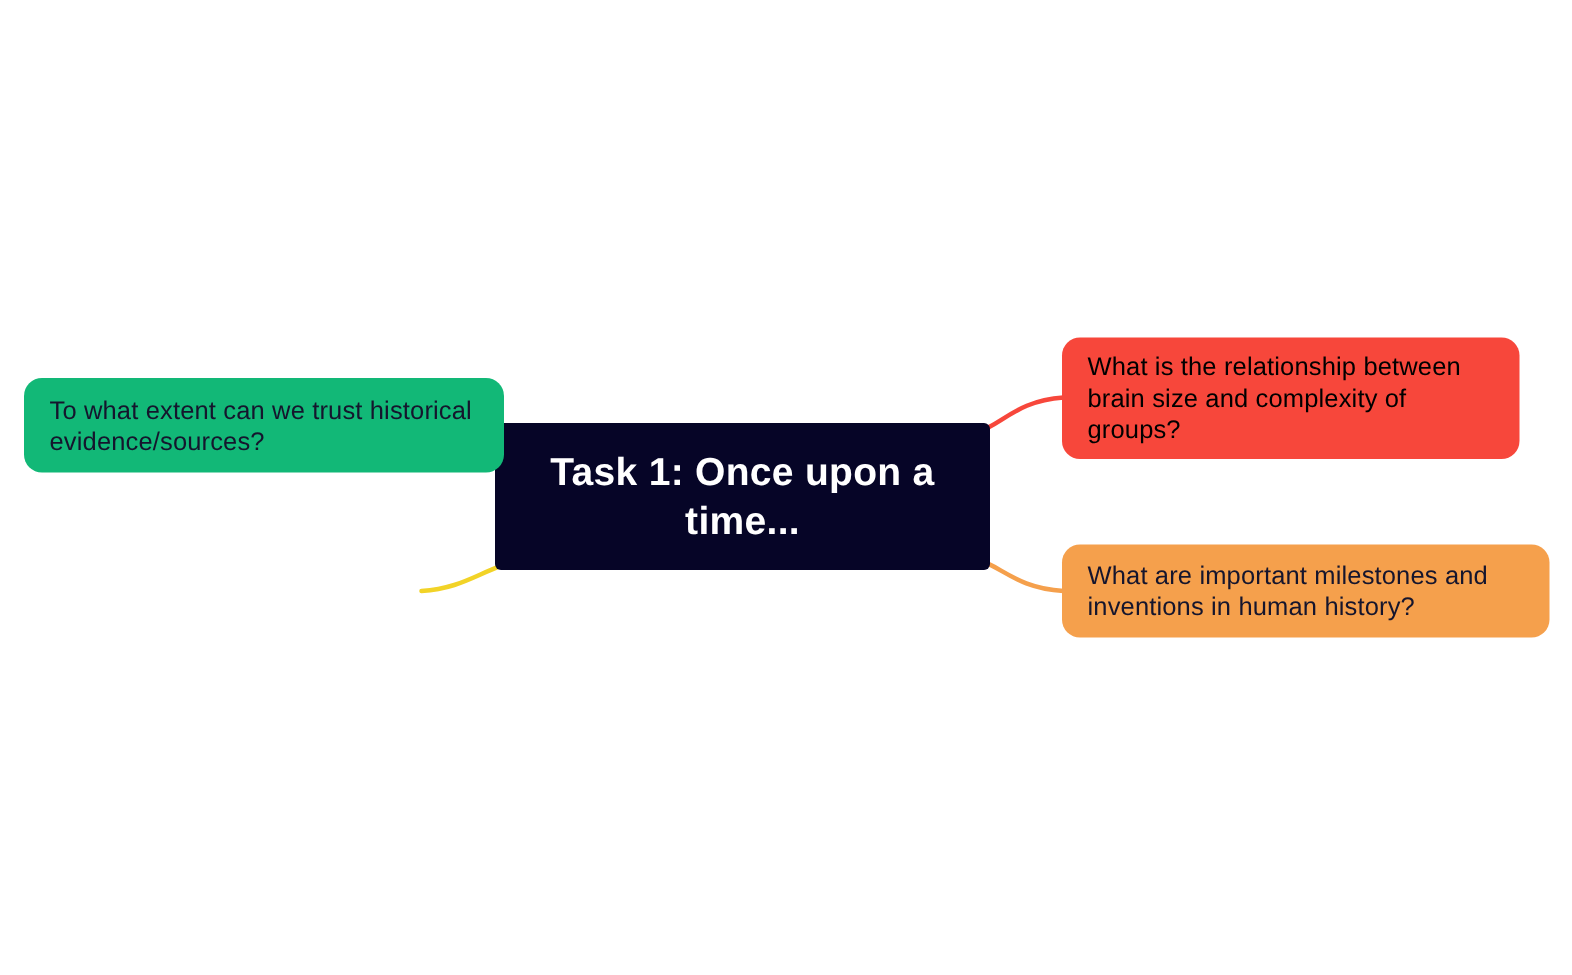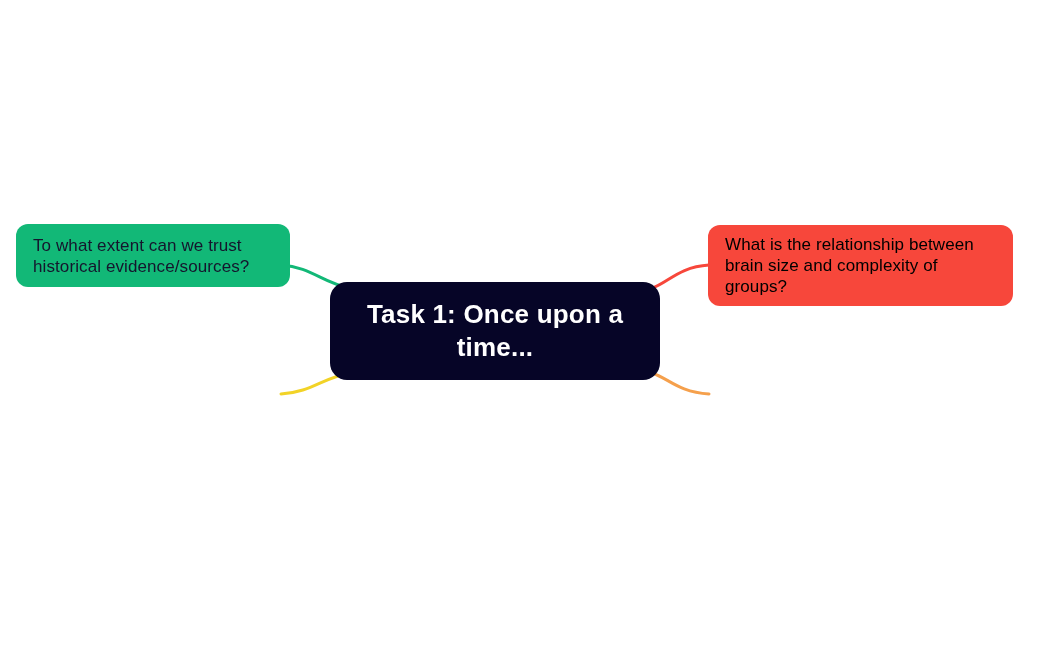--- a/index.html
+++ b/index.html
@@ -39,34 +39,34 @@
     font-weight: 500;
     letter-spacing: 0.1px;
     cursor: pointer;
   }
   .node-central {
     position: absolute;
     left: 330px;
     top: 282px;
     width: 330px;
     height: 98px;
-    border-radius: 17px;
+    border-radius: 4px;
     display: flex;
     align-items: center;
     justify-content: center;
     text-align: center;
     box-sizing: border-box;
     padding: 8px 22px;
     font-size: 26px;
     line-height: 33px;
     font-weight: 700;
     letter-spacing: 0.2px;
     cursor: pointer;
   }
-  .node-top-left     { left: 16px;  top: 224px; width: 274px; height: 63px; align-items: flex-end; }
+  .node-top-left     { left: 16px;  top: 252px; width: 320px; height: 63px; align-items: flex-end; }
   .node-bottom-left  { left: 20px;  top: 364px; width: 262px; height: 62px; }
   .node-top-right    { left: 708px; top: 225px; width: 305px; height: 81px; }
   .node-bottom-right { left: 708px; top: 363px; width: 325px; height: 62px; }
 </style>
 </head>
 <body>
 
 <div class="canvas">
 
   <svg class="connectors" viewBox="0 0 1048 650">
@@ -82,14 +82,17 @@
 
   <div class="node node-top-left" style="background-color: rgb(18, 184, 119); color: rgb(21, 21, 45);">
     <span>To what extent can we trust historical evidence/sources?</span>
   </div>
 
 
   <div class="node node-top-right" style="background-color: rgb(247, 71, 59); color: #000000;">
     <span>What is the relationship between brain size and complexity of groups?</span>
   </div>
 
+  <div class="node node-bottom-right" style="background-color: rgb(245, 160, 76); color: rgb(21, 21, 45);">
+    <span>What are important milestones and inventions in human history?</span>
+  </div>
 
 </div>
 
 </body></html>

